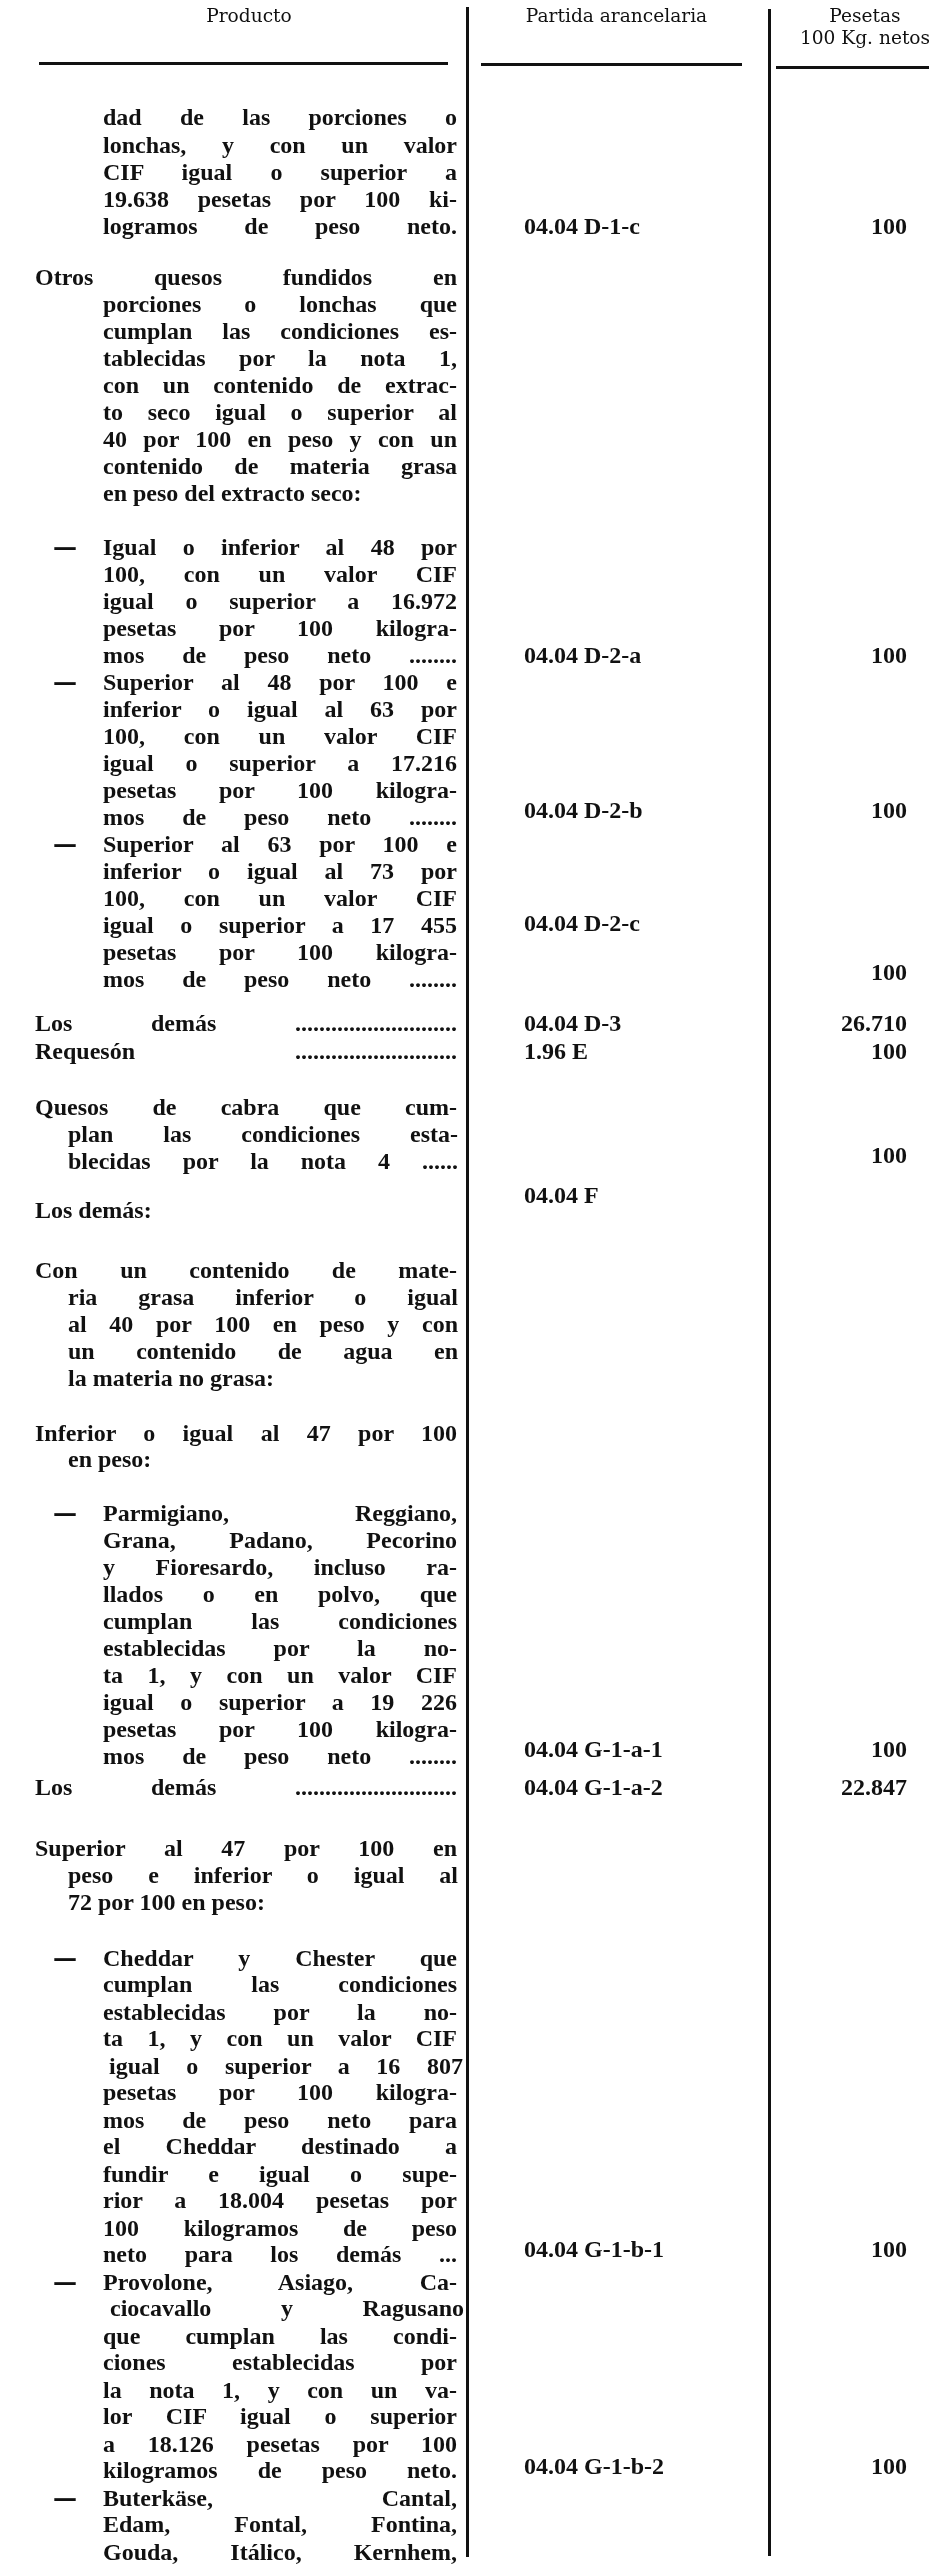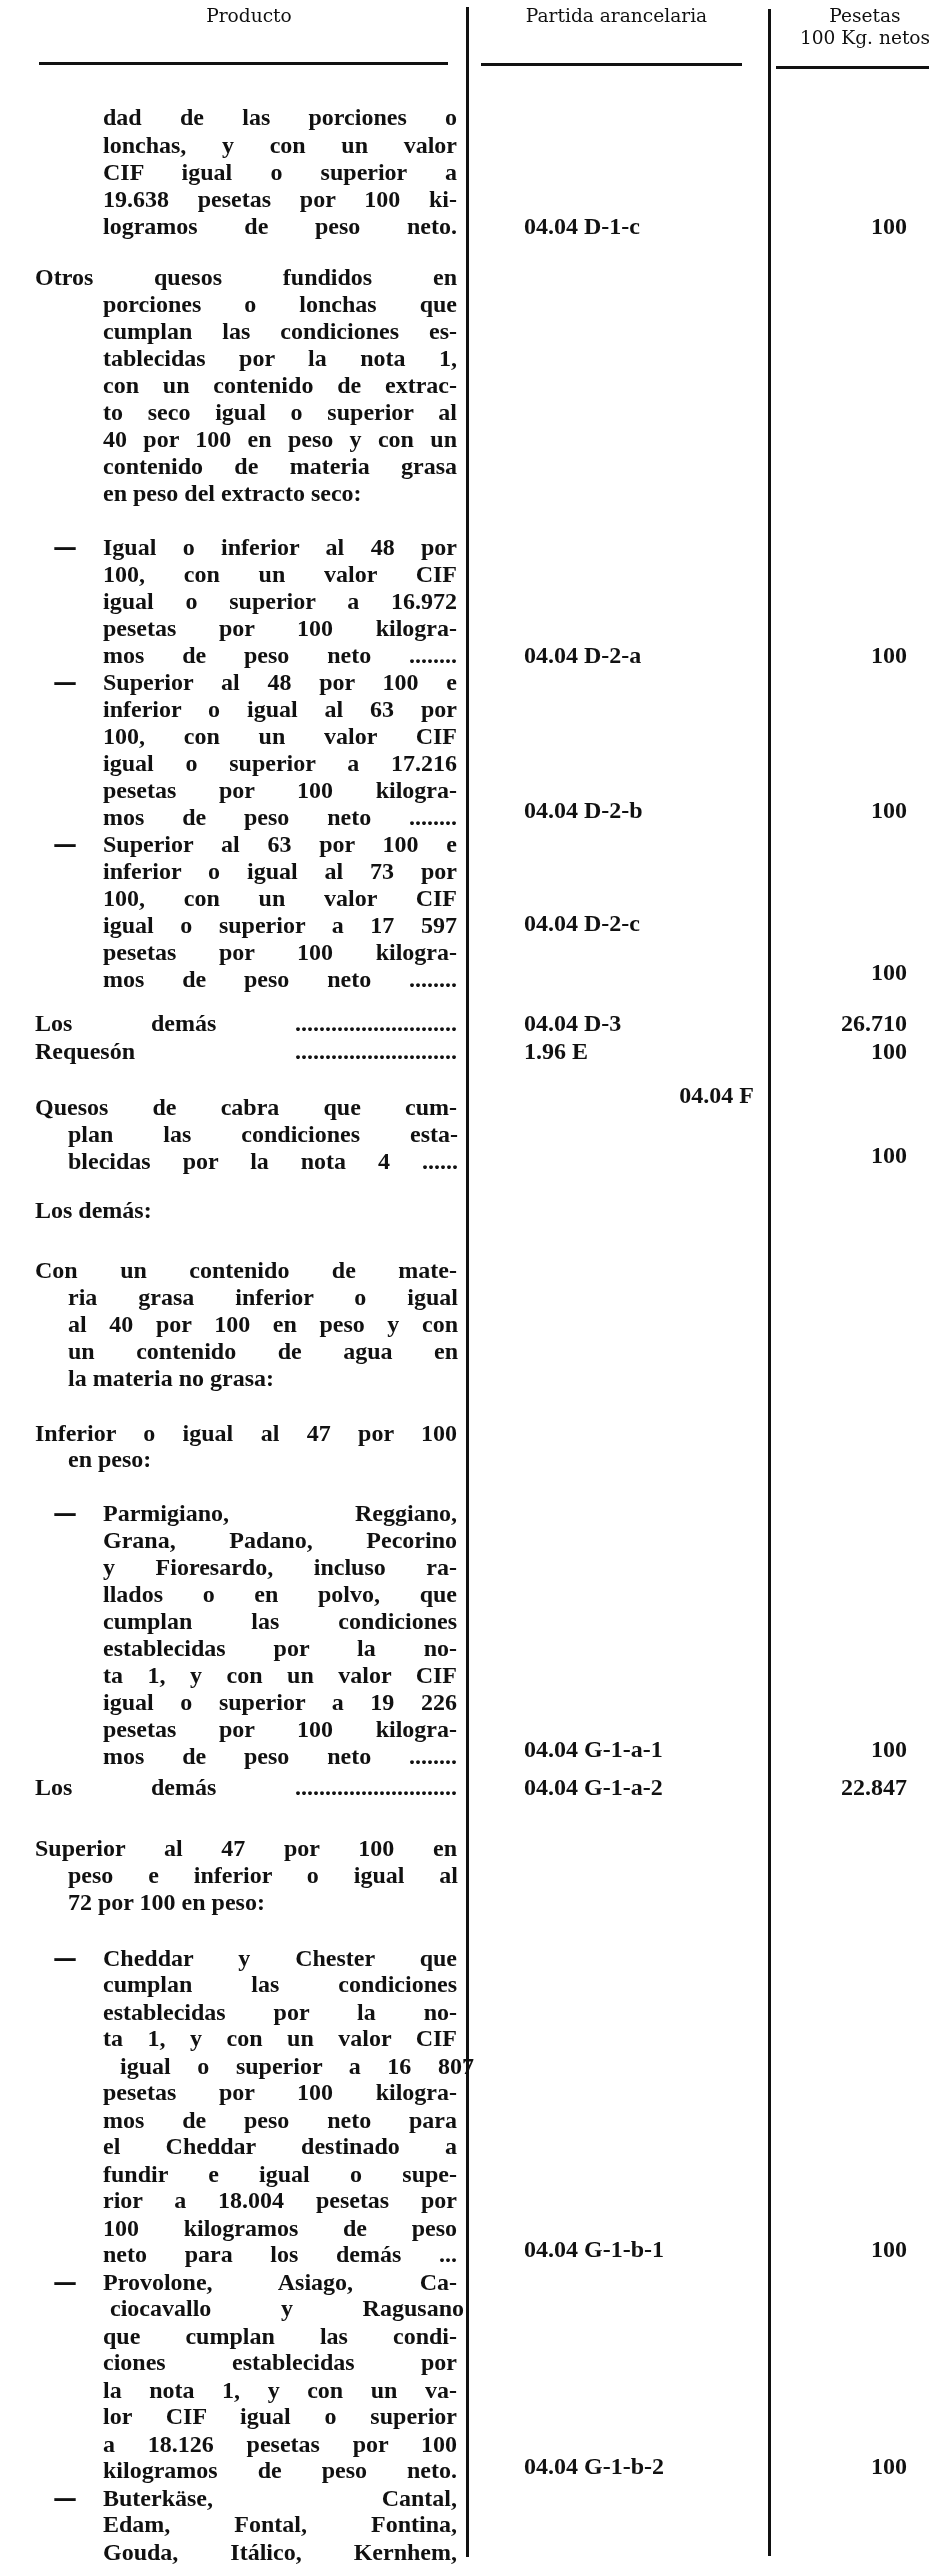--- a/index.html
+++ b/index.html
@@ -60,21 +60,21 @@
       <div class="ln j" style="left: 75px; top: 669px; width: 354px; white-space: normal;">Superior al 48 por 100 e</div>
       <div class="ln j" style="left: 75px; top: 696px; width: 354px; white-space: normal;">inferior o igual al 63 por</div>
       <div class="ln j" style="left: 75px; top: 723px; width: 354px; white-space: normal;">100, con un valor CIF</div>
       <div class="ln j" style="left: 75px; top: 750px; width: 354px; white-space: normal;">igual o superior a 17.216</div>
       <div class="ln j" style="left: 75px; top: 777px; width: 354px; white-space: normal;">pesetas por 100 kilogra-</div>
       <div class="ln j" style="left: 75px; top: 804px; width: 354px; white-space: normal;">mos de peso neto ........</div>
       <div class="dash" style="top: 831px;">—</div>
       <div class="ln j" style="left: 75px; top: 831px; width: 354px; white-space: normal;">Superior al 63 por 100 e</div>
       <div class="ln j" style="left: 75px; top: 858px; width: 354px; white-space: normal;">inferior o igual al 73 por</div>
       <div class="ln j" style="left: 75px; top: 885px; width: 354px; white-space: normal;">100, con un valor CIF</div>
-      <div class="ln j" style="left: 75px; top: 912px; width: 354px; white-space: normal;">igual o superior a 17 597</div>
+      <div class="ln j" style="left: 75px; top: 912px; width: 354px; white-space: normal;">igual o superior a 17 455</div>
       <div class="ln j" style="left: 75px; top: 939px; width: 354px; white-space: normal;">pesetas por 100 kilogra-</div>
       <div class="ln j" style="left: 75px; top: 966px; width: 354px; white-space: normal;">mos de peso neto ........</div>
       <div class="ln j" style="left: 7px; top: 1010px; width: 422px; white-space: normal;">Los demás ...........................</div>
       <div class="ln j" style="left: 7px; top: 1038px; width: 422px; white-space: normal;">Requesón ...........................</div>
       <div class="ln j" style="left: 7px; top: 1094px; width: 422px; white-space: normal;">Quesos de cabra que cum-</div>
       <div class="ln j" style="left: 40px; top: 1121px; width: 390px; white-space: normal;">plan las condiciones esta-</div>
       <div class="ln j" style="left: 40px; top: 1148px; width: 390px; white-space: normal;">blecidas por la nota 4 ......</div>
       <div class="ln" style="left: 7px; top: 1197px; width: 177px; white-space: nowrap;">Los demás:</div>
       <div class="ln j" style="left: 7px; top: 1257px; width: 422px; white-space: normal;">Con un contenido de mate-</div>
       <div class="ln j" style="left: 40px; top: 1284px; width: 390px; white-space: normal;">ria grasa inferior o igual</div>
@@ -96,21 +96,21 @@
       <div class="ln j" style="left: 75px; top: 1743px; width: 354px; white-space: normal;">mos de peso neto ........</div>
       <div class="ln j" style="left: 7px; top: 1774px; width: 422px; white-space: normal;">Los demás ...........................</div>
       <div class="ln j" style="left: 7px; top: 1835px; width: 422px; white-space: normal;">Superior al 47 por 100 en</div>
       <div class="ln j" style="left: 40px; top: 1862px; width: 390px; white-space: normal;">peso e inferior o igual al</div>
       <div class="ln" style="left: 40px; top: 1889px; width: 266px; white-space: nowrap;">72 por 100 en peso:</div>
       <div class="dash" style="top: 1945px;">—</div>
       <div class="ln j" style="left: 75px; top: 1945px; width: 354px; white-space: normal;">Cheddar y Chester que</div>
       <div class="ln j" style="left: 75px; top: 1971px; width: 354px; white-space: normal;">cumplan las condiciones</div>
       <div class="ln j" style="left: 75px; top: 1999px; width: 354px; white-space: normal;">establecidas por la no-</div>
       <div class="ln j" style="left: 75px; top: 2025px; width: 354px; white-space: normal;">ta 1, y con un valor CIF</div>
-      <div class="ln j" style="left: 92px; top: 2053px; width: 354px; white-space: normal;">igual o superior a 16 807</div>
+      <div class="ln j" style="left: 81px; top: 2053px; width: 354px; white-space: normal;">igual o superior a 16 807</div>
       <div class="ln j" style="left: 75px; top: 2079px; width: 354px; white-space: normal;">pesetas por 100 kilogra-</div>
       <div class="ln j" style="left: 75px; top: 2107px; width: 354px; white-space: normal;">mos de peso neto para</div>
       <div class="ln j" style="left: 75px; top: 2133px; width: 354px; white-space: normal;">el Cheddar destinado a</div>
       <div class="ln j" style="left: 75px; top: 2161px; width: 354px; white-space: normal;">fundir e igual o supe-</div>
       <div class="ln j" style="left: 75px; top: 2187px; width: 354px; white-space: normal;">rior a 18.004 pesetas por</div>
       <div class="ln j" style="left: 75px; top: 2215px; width: 354px; white-space: normal;">100 kilogramos de peso</div>
       <div class="ln j" style="left: 75px; top: 2241px; width: 354px; white-space: normal;">neto para los demás ...</div>
       <div class="dash" style="top: 2269px;">—</div>
       <div class="ln j" style="left: 75px; top: 2269px; width: 354px; white-space: normal;">Provolone, Asiago, Ca-</div>
       <div class="ln j" style="left: 82px; top: 2295px; width: 354px; white-space: normal;">ciocavallo y Ragusano</div>
@@ -125,21 +125,21 @@
       <div class="ln j" style="left: 75px; top: 2511px; width: 354px; white-space: normal;">Edam, Fontal, Fontina,</div>
       <div class="ln j" style="left: 75px; top: 2539px; width: 354px; white-space: normal;">Gouda, Itálico, Kernhem,</div>
     </div>
   <div id="code-rows">
       <div class="code" style="top: 213px;">04.04 D-1-c</div>
       <div class="code" style="top: 642px;">04.04 D-2-a</div>
       <div class="code" style="top: 797px;">04.04 D-2-b</div>
       <div class="code" style="top: 910px;">04.04 D-2-c</div>
       <div class="code" style="top: 1010px;">04.04 D-3</div>
       <div class="code" style="top: 1038px;">1.96 E</div>
-      <div class="code" style="top: 1082px; text-align: right;">04.04 F</div>
+      <div class="code" style="top: 1182px;">04.04 F</div>
       <div class="code" style="top: 1736px;">04.04 G-1-a-1</div>
       <div class="code" style="top: 1774px;">04.04 G-1-a-2</div>
       <div class="code" style="top: 2236px;">04.04 G-1-b-1</div>
       <div class="code" style="top: 2453px;">04.04 G-1-b-2</div>
     </div>
   <div id="value-rows">
       <div class="val" style="top: 213px;">100</div>
       <div class="val" style="top: 642px;">100</div>
       <div class="val" style="top: 797px;">100</div>
       <div class="val" style="top: 959px;">100</div>

